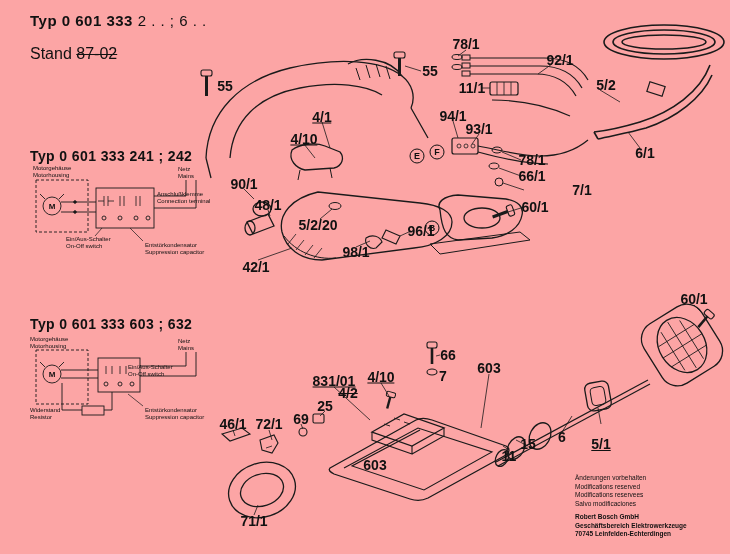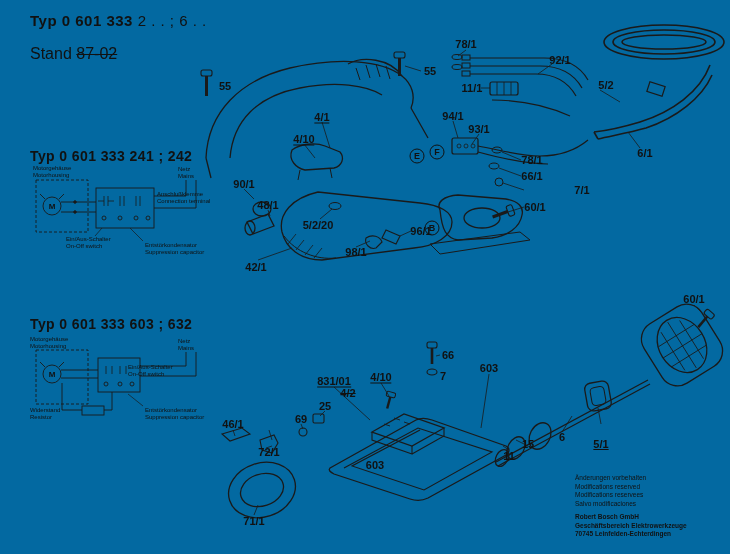--- a/index.html
+++ b/index.html
@@ -1,22 +1,22 @@
 <!DOCTYPE html>
 <html><head>
 <meta charset="utf-8">
 <style>
   * { margin:0; padding:0; box-sizing:border-box; }
   html,body { background:#ffffff; }
   body { font-family:"Liberation Sans","DejaVu Sans",sans-serif; color:#111; }
-  #canvas { position:relative; width:730px; height:554px; background:#0369a1; overflow:hidden; }
+  #canvas { position:relative; width:730px; height:554px; background:#fca5a5; overflow:hidden; }
 
   svg.artwork { position:absolute; left:0; top:0; width:730px; height:554px; }
 
-  .callout { position:absolute; transform:translate(-50%,-50%); font-size:11px; font-weight:bold;
+  .callout { position:absolute; transform:translate(-50%,-50%); font-size:14px; font-weight:bold;
              color:#111; white-space:nowrap; line-height:12px; }
   .callout.underlined { border-bottom:1.2px solid #111; }
   .callout.struck { text-decoration:line-through; }
   .callout.circled { width:15px; height:15px; border:1.3px solid #111; border-radius:50%;
                      display:flex; align-items:center; justify-content:center; font-size:9px; line-height:9px; }
 
   .header { position:absolute; left:30px; top:12px; }
   .header .t1 { font-size:15px; font-weight:bold; letter-spacing:0.5px; }
   .header .t1 .rest { font-weight:normal; }
   .header .t2 { font-size:16px; margin-top:18px; line-height:13px; }
@@ -332,21 +332,21 @@
     <div class="callout circled" style="left: 437px; top: 152px;">F</div>
     <div class="callout circled" style="left: 432px; top: 228px;">B</div>
     <div class="callout" style="left: 694px; top: 299px;">60/1</div>
     <div class="callout" style="left: 448px; top: 355px;">66</div>
     <div class="callout" style="left: 443px; top: 376px;">7</div>
     <div class="callout underlined" style="left: 334px; top: 381px;">831/01</div>
     <div class="callout underlined" style="left: 381px; top: 377px;">4/10</div>
     <div class="callout struck" style="left: 348px; top: 393px;">4/2</div>
     <div class="callout" style="left: 325px; top: 406px;">25</div>
     <div class="callout" style="left: 301px; top: 419px;">69</div>
-    <div class="callout" style="left: 269px; top: 424px; margin-top: 28px;">72/1</div>
+    <div class="callout" style="left: 269px; top: 424px;">72/1</div>
     <div class="callout" style="left: 233px; top: 424px;">46/1</div>
     <div class="callout" style="left: 489px; top: 368px;">603</div>
     <div class="callout" style="left: 528px; top: 444px;">15</div>
     <div class="callout" style="left: 509px; top: 456px;">11</div>
     <div class="callout" style="left: 562px; top: 437px;">6</div>
     <div class="callout" style="left: 601px; top: 444px; text-decoration: underline;">5/1</div>
     <div class="callout" style="left: 375px; top: 465px;">603</div>
     <div class="callout" style="left: 254px; top: 521px;">71/1</div>
   </div>
 

